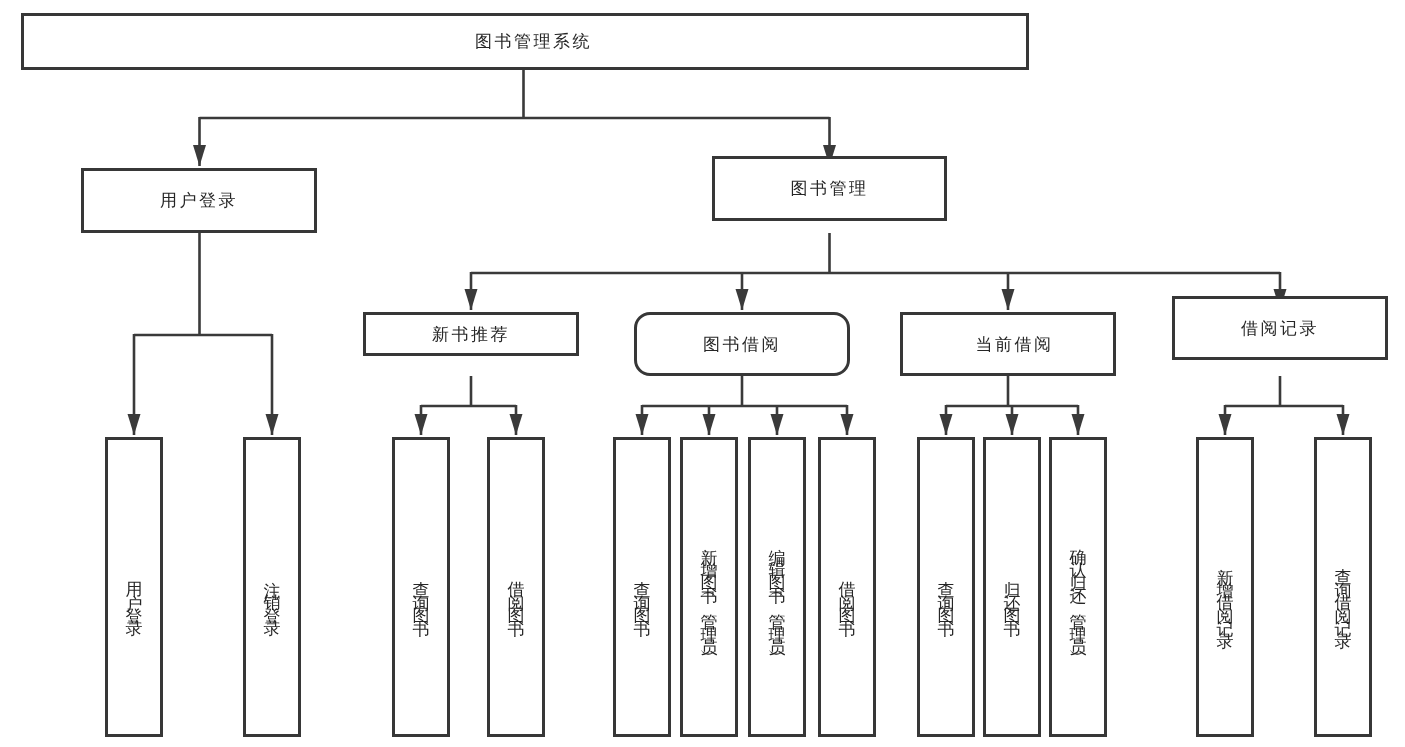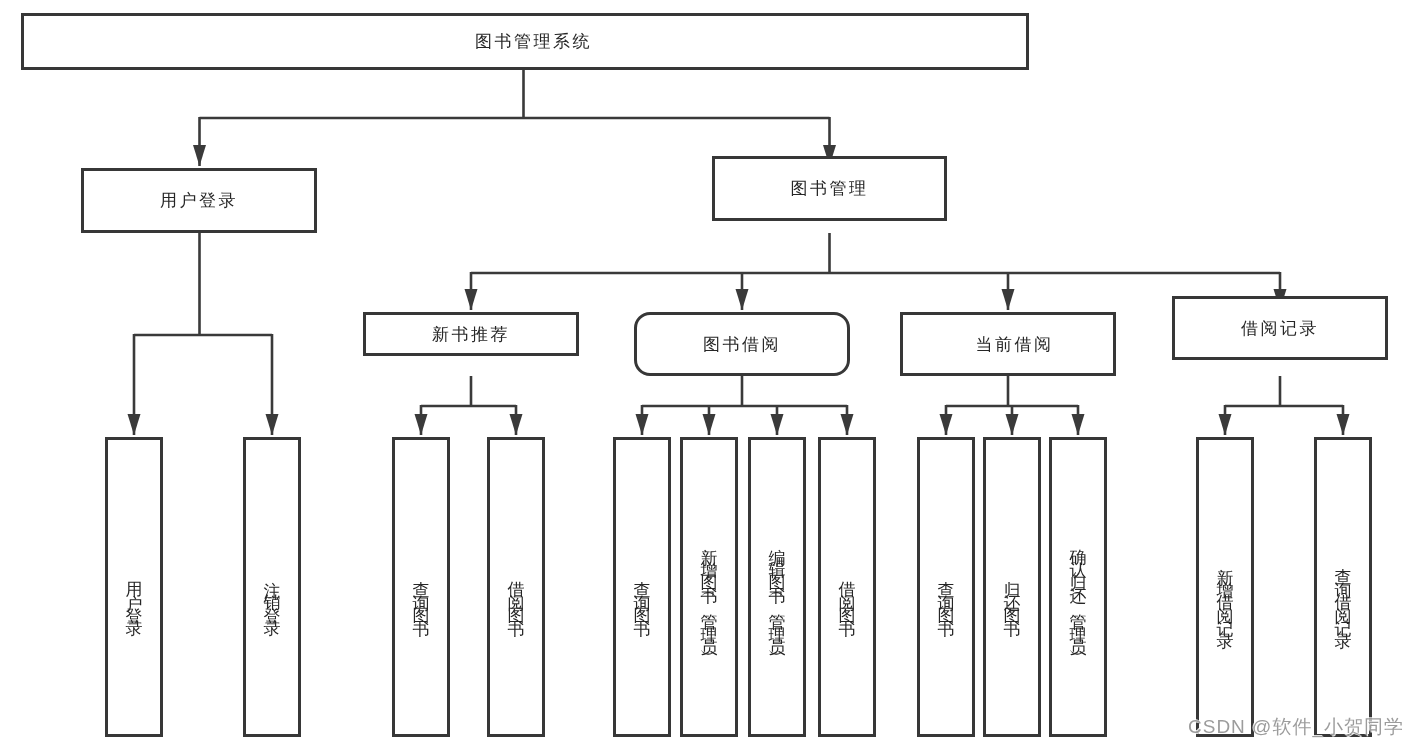--- a/index.html
+++ b/index.html
@@ -125,15 +125,14 @@
     <span>确认归还（管理员）</span>
   </div>
 
   <div class="leaf" style="left:1196px;">
     <span>新增借阅记录</span>
   </div>
   <div class="leaf" style="left:1314px;">
     <span>查询借阅记录</span>
   </div>
 
-  <div class="watermark">CSDN @软件_小贺同学</div>
 
 </div>
 
 </body></html>

